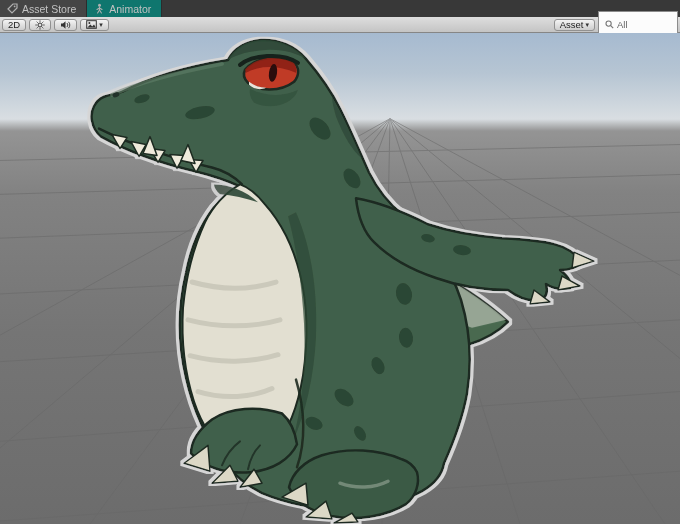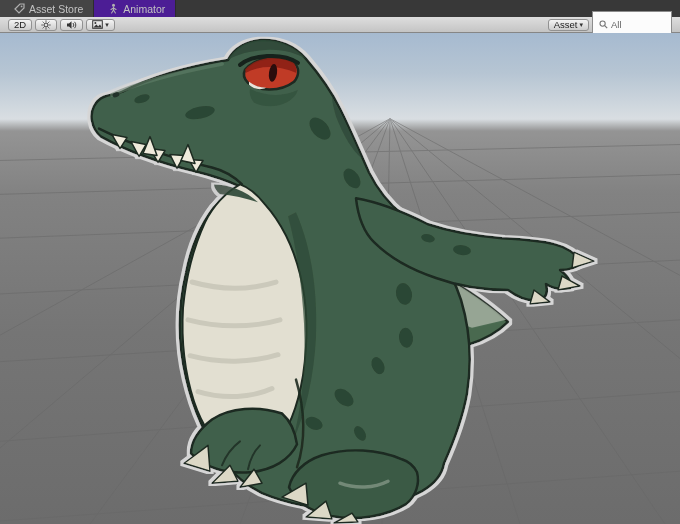--- a/index.html
+++ b/index.html
@@ -11,32 +11,32 @@
   .window{width:680px;height:524px;display:flex;flex-direction:column;}
 
   
   .tabbar{
     height:17px;flex:0 0 17px;background:#383838;
     display:flex;align-items:stretch;
     font-size:10.5px;color:#c2c2c2;
   }
   .tab{
     display:flex;align-items:center;gap:4px;
-    padding:0 10px 0 14px;background:#454545;
+    padding:0 10px 0 7px;background:#454545;
     border-right:1px solid #2c2c2c;cursor:default;white-space:nowrap;
   }
-  .tab.second{background:#4c1d95;}
+  .tab.second{background:#0f766e;}
   .tab svg{display:block;}
 
   
   .scene-toolbar{
     height:16px;flex:0 0 16px;box-sizing:border-box;
     background:linear-gradient(#dedede,#c4c4c4);
     border-bottom:1px solid #868686;
-    display:flex;align-items:center;padding:0 8px;gap:3px;
+    display:flex;align-items:center;padding:0 2px;gap:3px;
     font-size:9.5px;color:#222;
   }
   .tbtn{
     height:12px;box-sizing:border-box;
     display:flex;align-items:center;gap:2px;padding:0 5px;
     background:linear-gradient(#f4f4f4,#cdcdcd);
     border:1px solid #919191;border-radius:3px;
     color:#222;white-space:nowrap;
   }
   .tbtn .arrow{font-size:7px;color:#333;line-height:1;}

